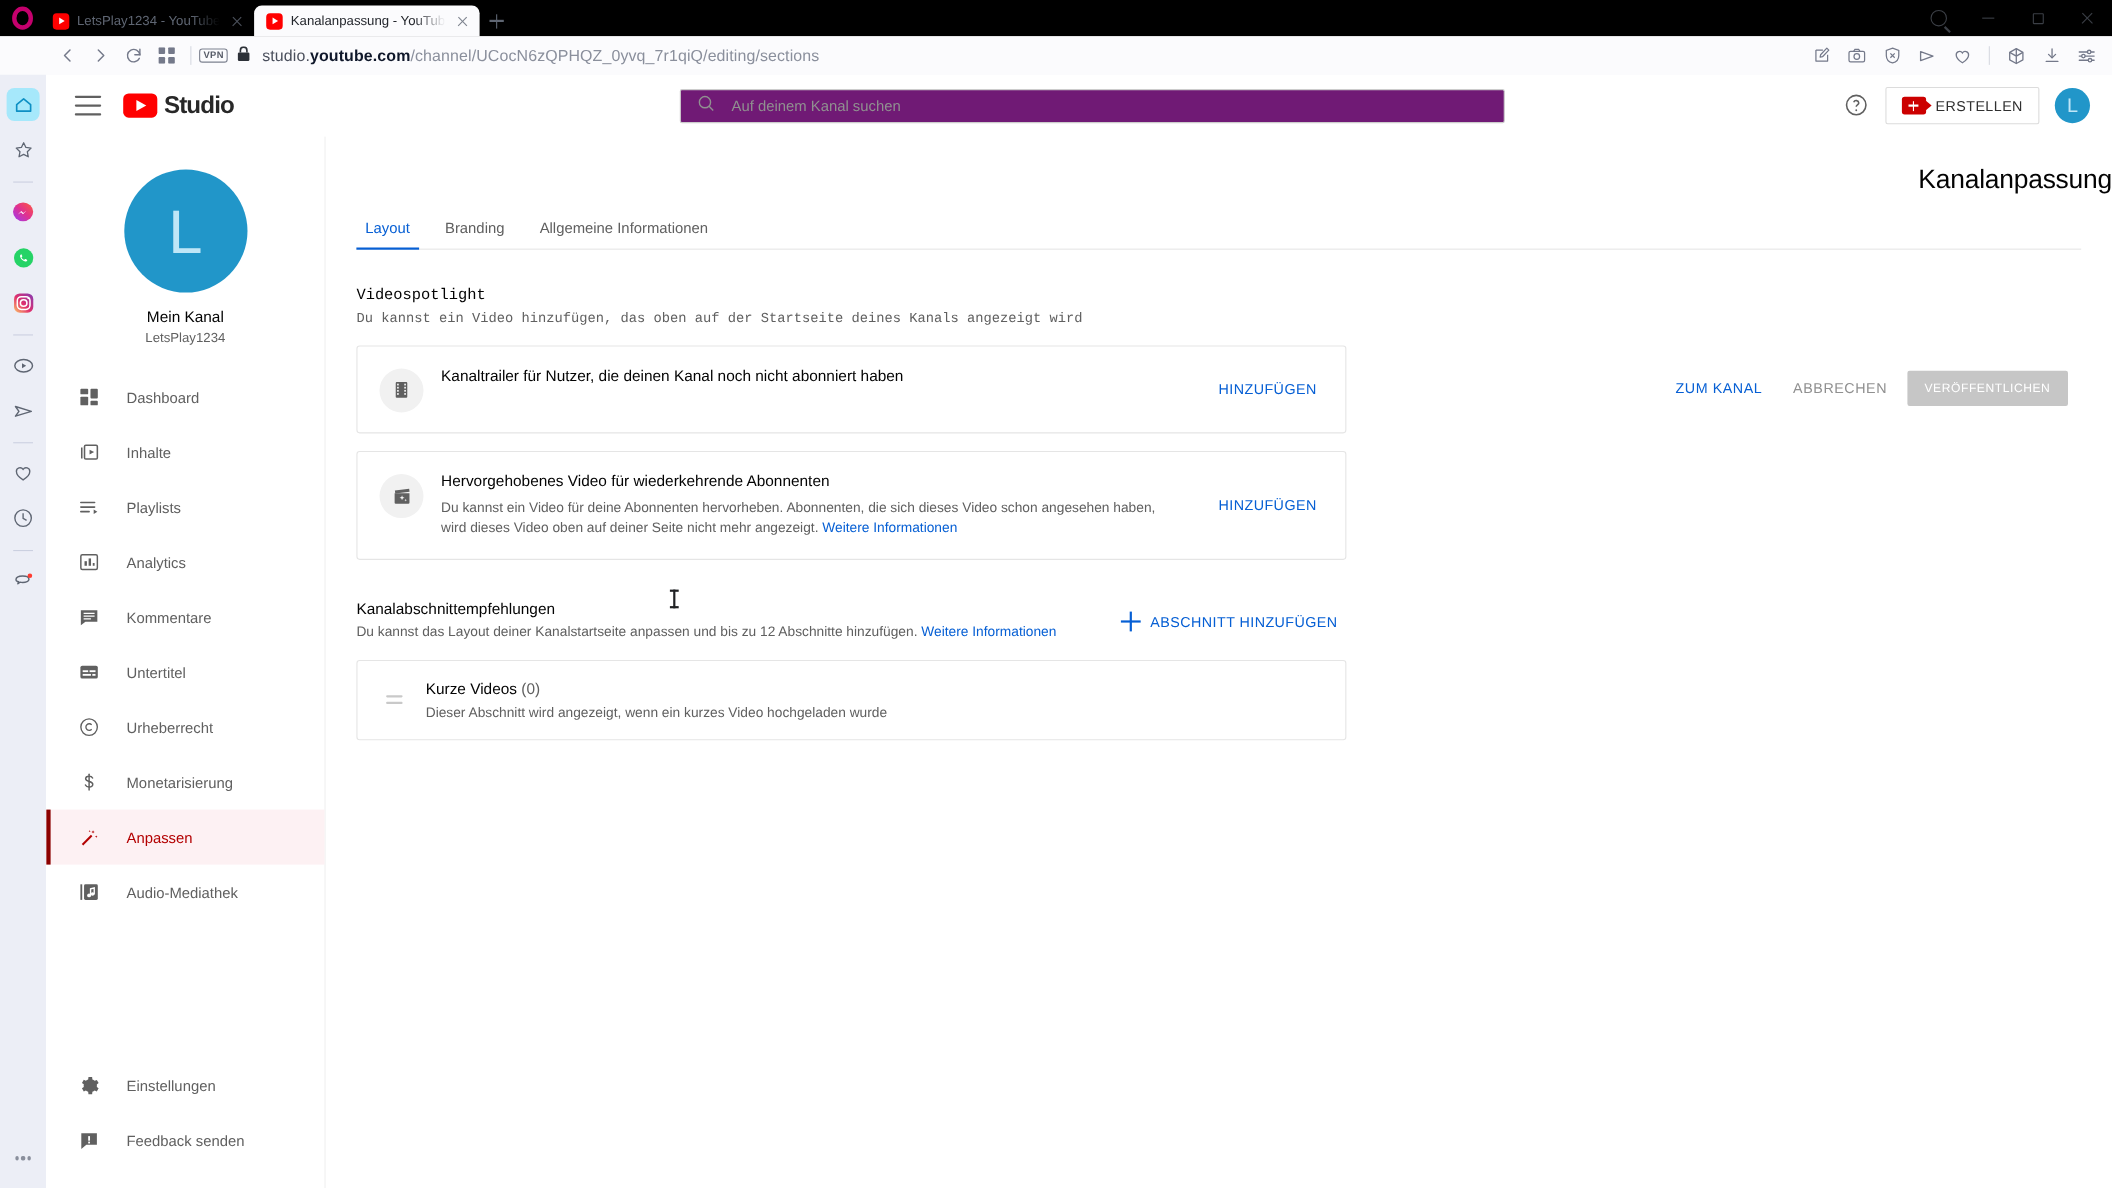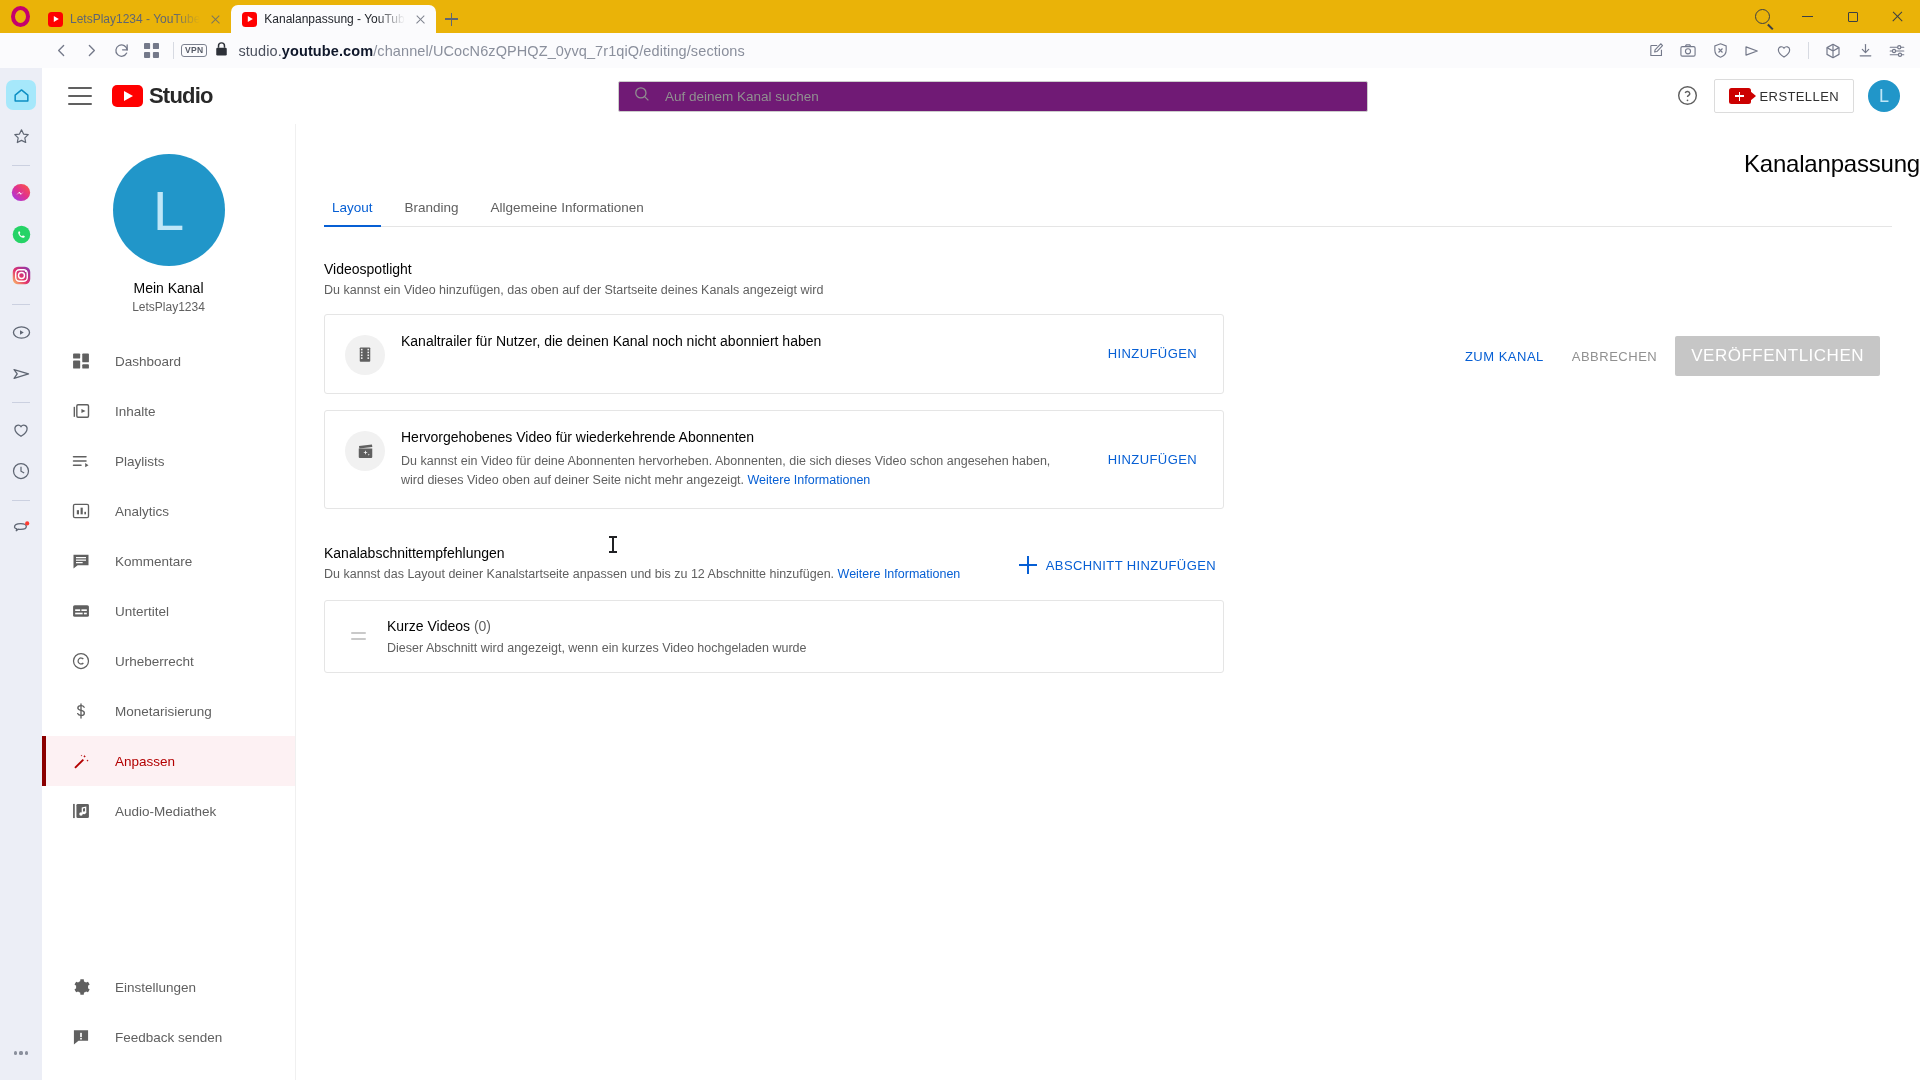--- a/index.html
+++ b/index.html
@@ -8,21 +8,21 @@
     font-family: "Liberation Sans", sans-serif;
     background: #ffffff;
     overflow: hidden;
   }
 
   
   .browser { width: 1920px; height: 1080px; position: relative; background:#fff; }
 
   .tabstrip {
     height: 33px;
-    background: #eab308;
+    background: #000000;
     display: flex;
     align-items: flex-end;
     padding-left: 4px;
     position: relative;
   }
   .opera-logo {
     width: 33px; height: 33px;
     display:flex; align-items:center; justify-content:center;
     flex: 0 0 33px;
   }
@@ -247,25 +247,25 @@
   .tab-it:first-child.sel::after { left: 0; right: 8px; }
   .hdr-actions {
     position: absolute; right: 40px; top: 212px;
     display: flex; align-items: center; gap: 8px;
   }
   .btn-text { font-size: 13px; letter-spacing:.5px; font-weight:500; padding: 9px 10px; }
   .btn-blue { color: #065fd4; }
   .btn-gray { color: #909090; }
   .btn-disabled {
     background: #c6c6c6; color: #ffffff; border-radius: 2px;
-    font-size: 17px; letter-spacing:.5px; font-weight:500; padding: 10px 16px;
+    font-size: 11px; letter-spacing:.5px; font-weight:500; padding: 10px 16px;
   }
 
   .content { margin-top: 34px; width: 900px; }
-  .sec-head { margin-bottom: 14px; }
+  .sec-head { margin-bottom: 14px; font-family: Liberation Mono, monospace; }
   .sec-title { font-size: 14px; color: #030303; font-weight: 500; margin-bottom: 5px;}
   .sec-sub { font-size: 12.5px; color: #606060; line-height: 1.4; }
   .lnk { color: #065fd4; }
 
   .card {
     border: 1px solid #e5e5e5; border-radius: 3px;
     padding: 18px 20px; display: flex; align-items: flex-start; gap: 16px;
     background: #fff;
   }
   .card + .card { margin-top: 16px; }

